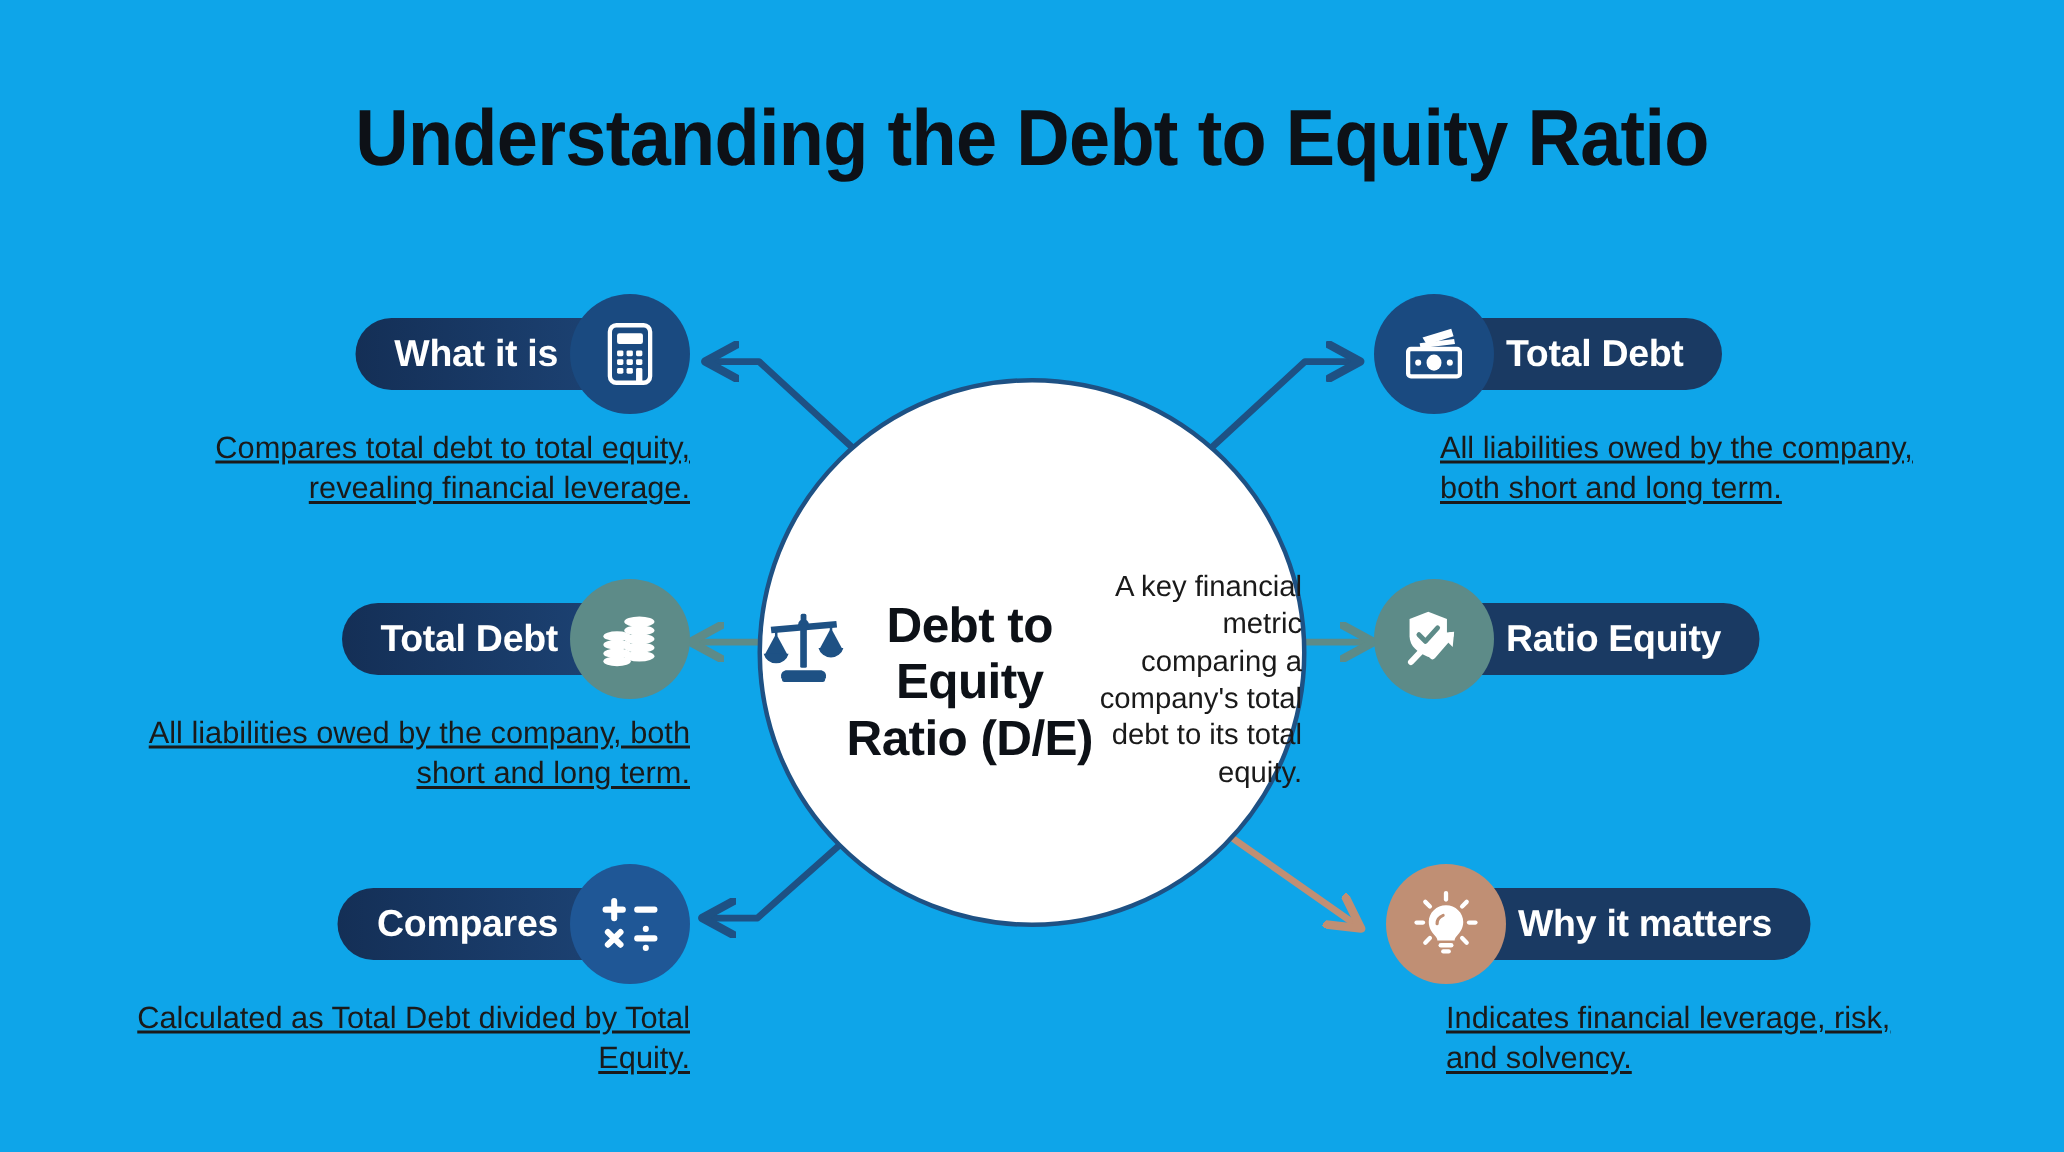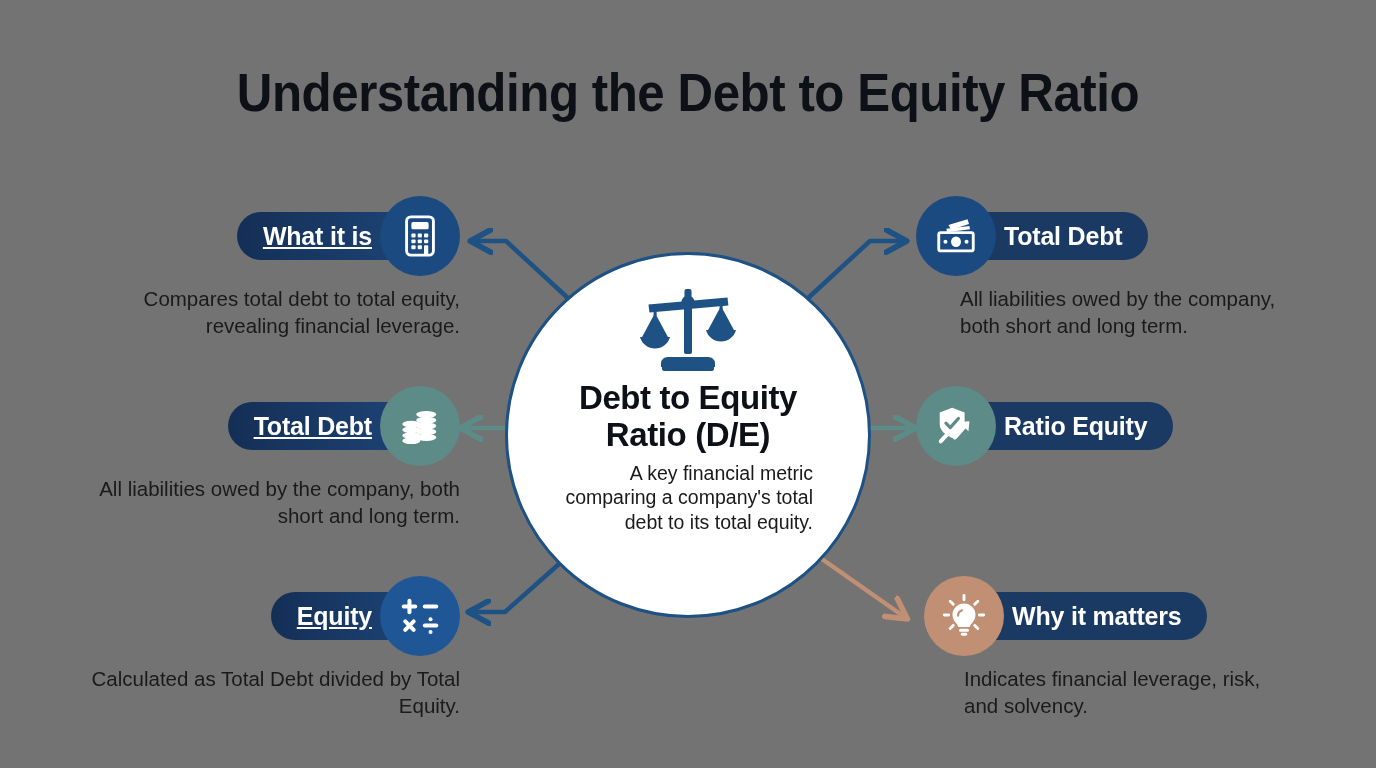--- a/index.html
+++ b/index.html
@@ -2,21 +2,21 @@
 <html><head>
 <meta charset="utf-8">
 <style>
   * { box-sizing: border-box; margin: 0; padding: 0; }
   html, body {
     width: 1376px; height: 768px;
     background: #ffffff;
     font-family: "Liberation Sans", sans-serif;
     overflow: hidden;
   }
-  #stage { position: relative; width: 1376px; height: 768px; background: #737373; }
+  #stage { position: relative; width: 1376px; height: 768px; background: #0ea5e9; }
 
   
   #page-title {
     position: absolute; top: 62px; left: 0; width: 1376px;
     text-align: center;
     font-size: 53px; font-weight: 700;
     letter-spacing: -0.5px;
     color: #0d1117;
     font-family: "Liberation Sans Narrow", "Liberation Sans", sans-serif;
     transform: scaleX(0.93); transform-origin: center;
@@ -26,21 +26,21 @@
   
   #connectors { position: absolute; inset: 0; width: 1376px; height: 768px; }
 
   
   #hub {
     position: absolute; left: 505px; top: 252px;
     width: 366px; height: 366px;
     border-radius: 50%;
     border: 3.5px solid #1e5184;
     background: #ffffff;
-    display: flex; flex-direction: column;
+    display: flex; 
     align-items: center; justify-content: flex-start;
     padding-top: 30px;
     z-index: 5;
   }
   #hub-icon { width: 100px; height: 86px; }
   #hub-title {
     margin-top: 8px;
     font-size: 33px; font-weight: 700; line-height: 1.13;
     color: #0d1117; text-align: center; letter-spacing: -0.4px;
     width: 300px;
@@ -62,38 +62,39 @@
     display: flex; align-items: center;
     padding: 0 26px;
     color: #ffffff;
     font-size: 25px; font-weight: 700;
     letter-spacing: -0.2px;
     white-space: nowrap;
     position: relative;
   }
   .node.left .pill {
     background: linear-gradient(90deg, #142f56 0%, #1d4476 100%);
-    padding-right: 46px; margin-right: -38px; text-decoration: underline;
+    padding-right: 46px; margin-right: -38px;
   }
   .node.right .pill {
     background: #1a3a63;
     padding-left: 46px; margin-left: -38px;
   }
 
   .badge {
     width: 80px; height: 80px; border-radius: 50%;
     display: flex; align-items: center; justify-content: center;
     position: relative; z-index: 3;
     flex: 0 0 80px;
   }
   .badge svg { width: 46px; height: 46px; display: block; }
 
   .desc {
     font-size: 20.5px; line-height: 1.33; color: #1a1a1a;
     margin-top: 9px;
+    text-decoration: underline;
   }
   .node.left .desc { text-align: right; }
   .node.right .desc { text-align: left; }
 
   
   #node-what-it-is   { left: 104px;  top: 196px; width: 356px; }
   #node-total-debt-l { left: 84px;   top: 386px; width: 376px; }
   #node-formula      { left: 84px;   top: 576px; width: 376px; }
   #node-total-debt-r { left: 916px;  top: 196px; width: 376px; }
   #node-total-equity { left: 916px;  top: 386px; width: 376px; }
@@ -219,21 +220,21 @@
           </svg>
         </span>
       </div>
     </div>
     <div class="desc">All liabilities owed by the company, both short and long term.</div>
   </div>
 
   <div class="node left" id="node-formula">
     <div class="node-row">
       <div class="pill">
-        <span>Equity</span>
+        <span>Compares</span>
       </div>
       <div class="badge" style="background:#1f5796">
         <span>
           <svg viewBox="0 0 48 48" xmlns="http://www.w3.org/2000/svg" stroke="#fff" stroke-width="4.2" stroke-linecap="round">
             <line x1="7" y1="14" x2="19" y2="14"></line>
             <line x1="13" y1="8" x2="13" y2="20"></line>
             <line x1="29" y1="14" x2="41" y2="14"></line>
             <line x1="8.6" y1="29.6" x2="17.4" y2="38.4"></line>
             <line x1="17.4" y1="29.6" x2="8.6" y2="38.4"></line>
             <line x1="29" y1="34" x2="41" y2="34"></line>

